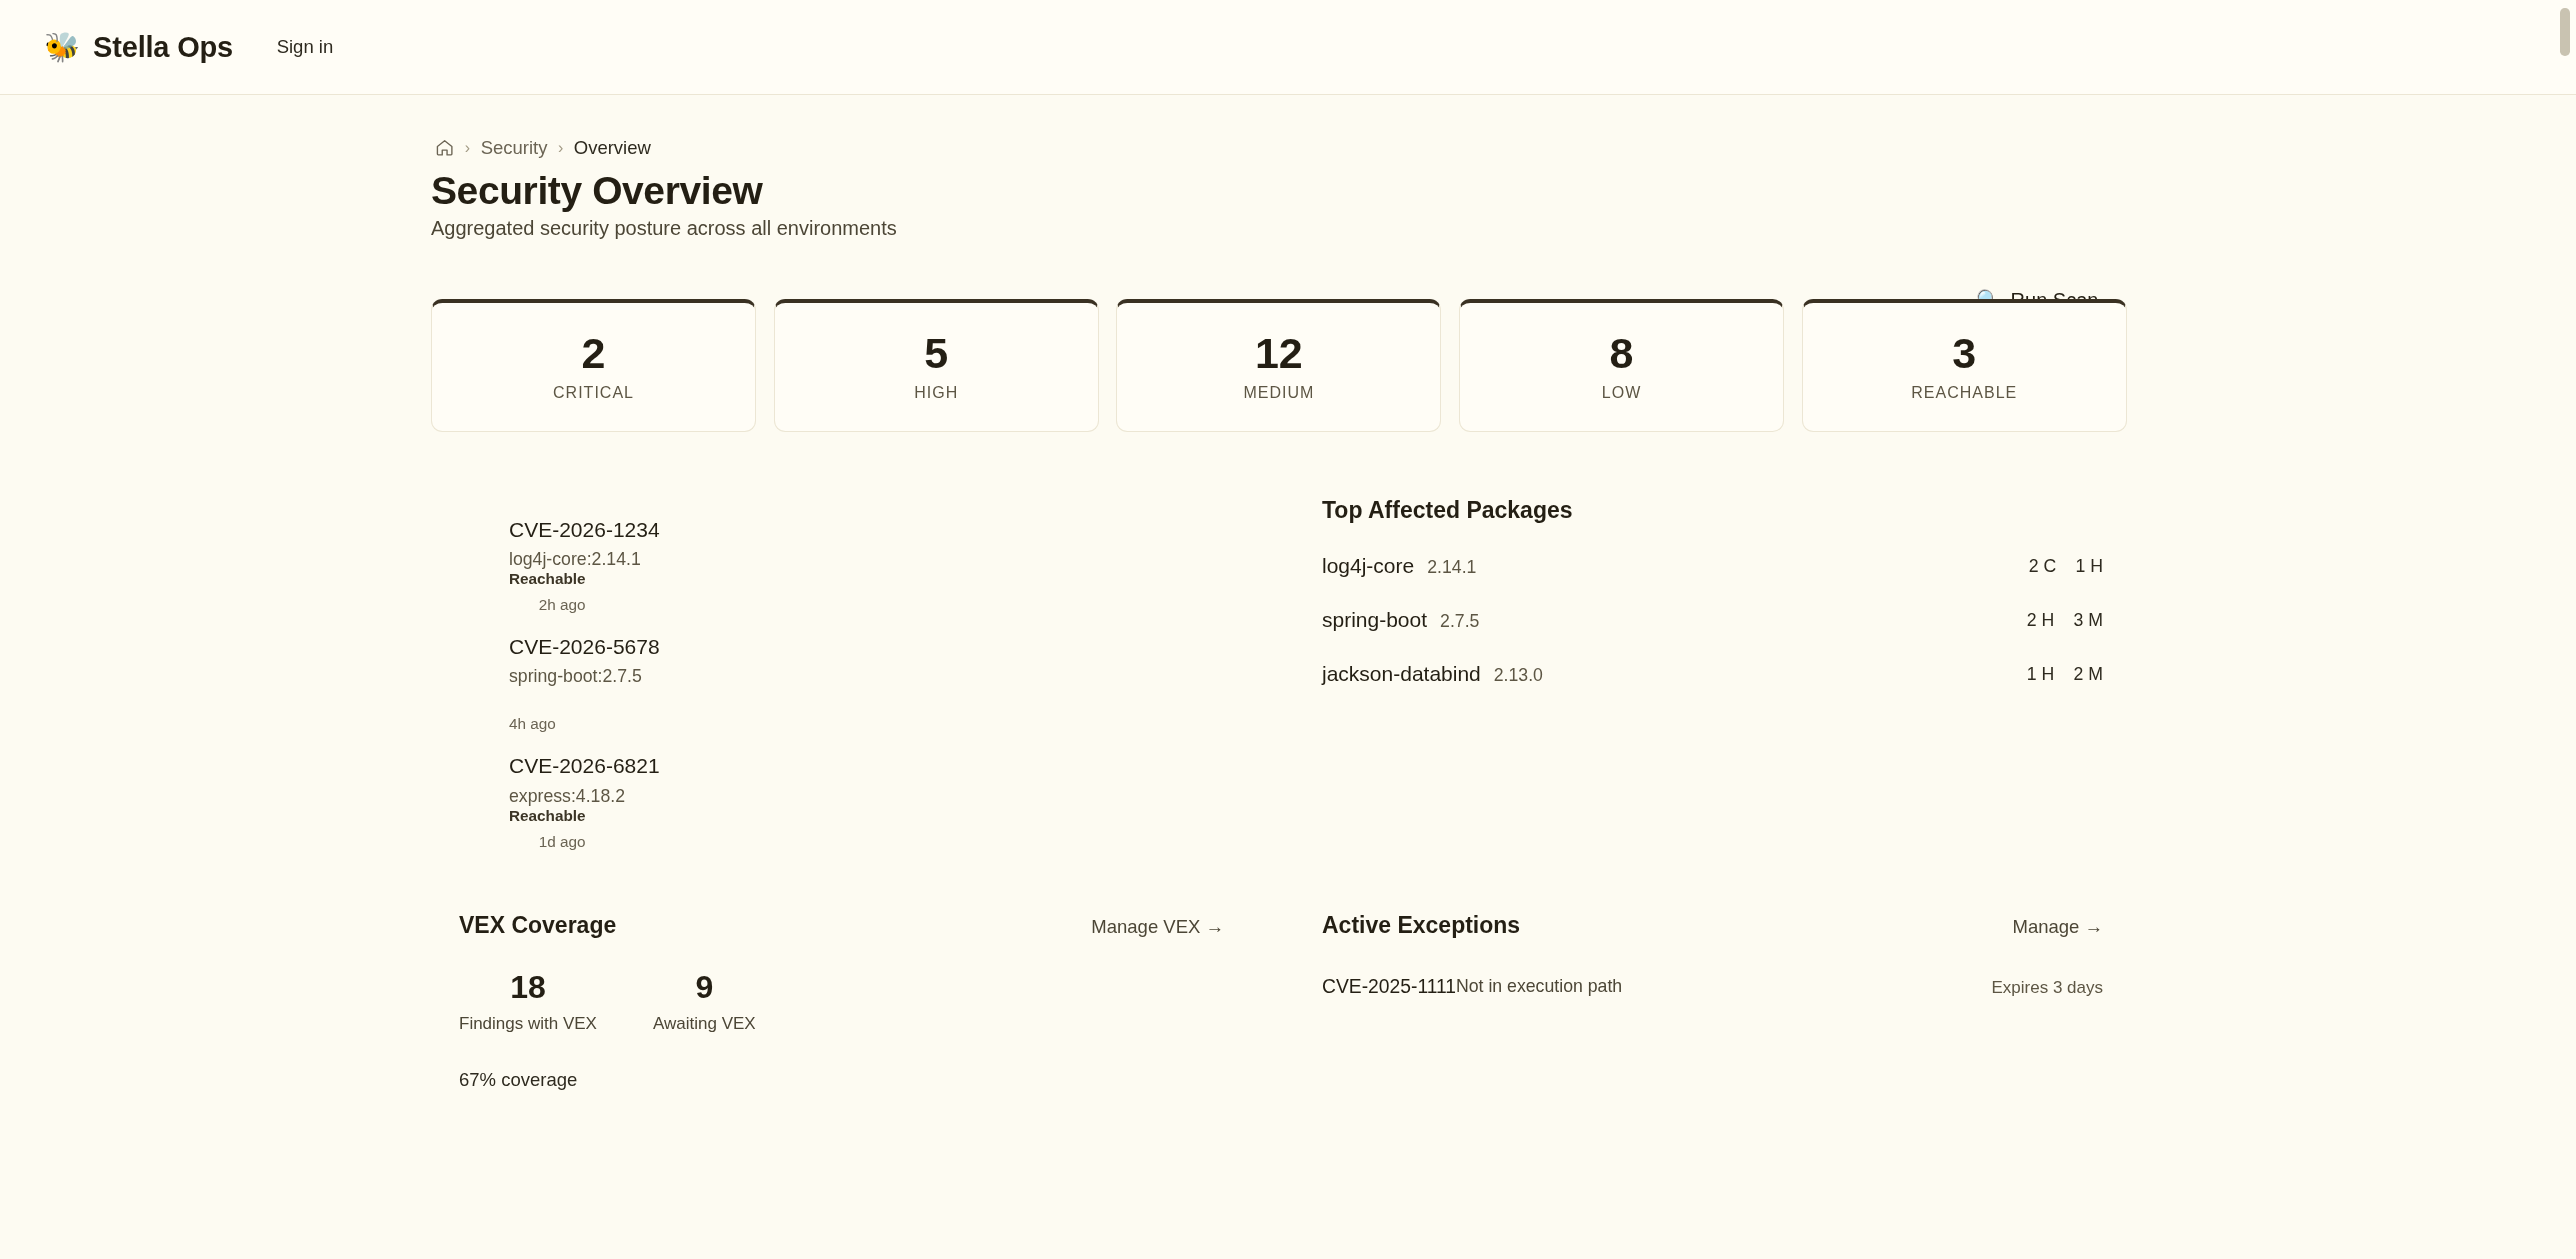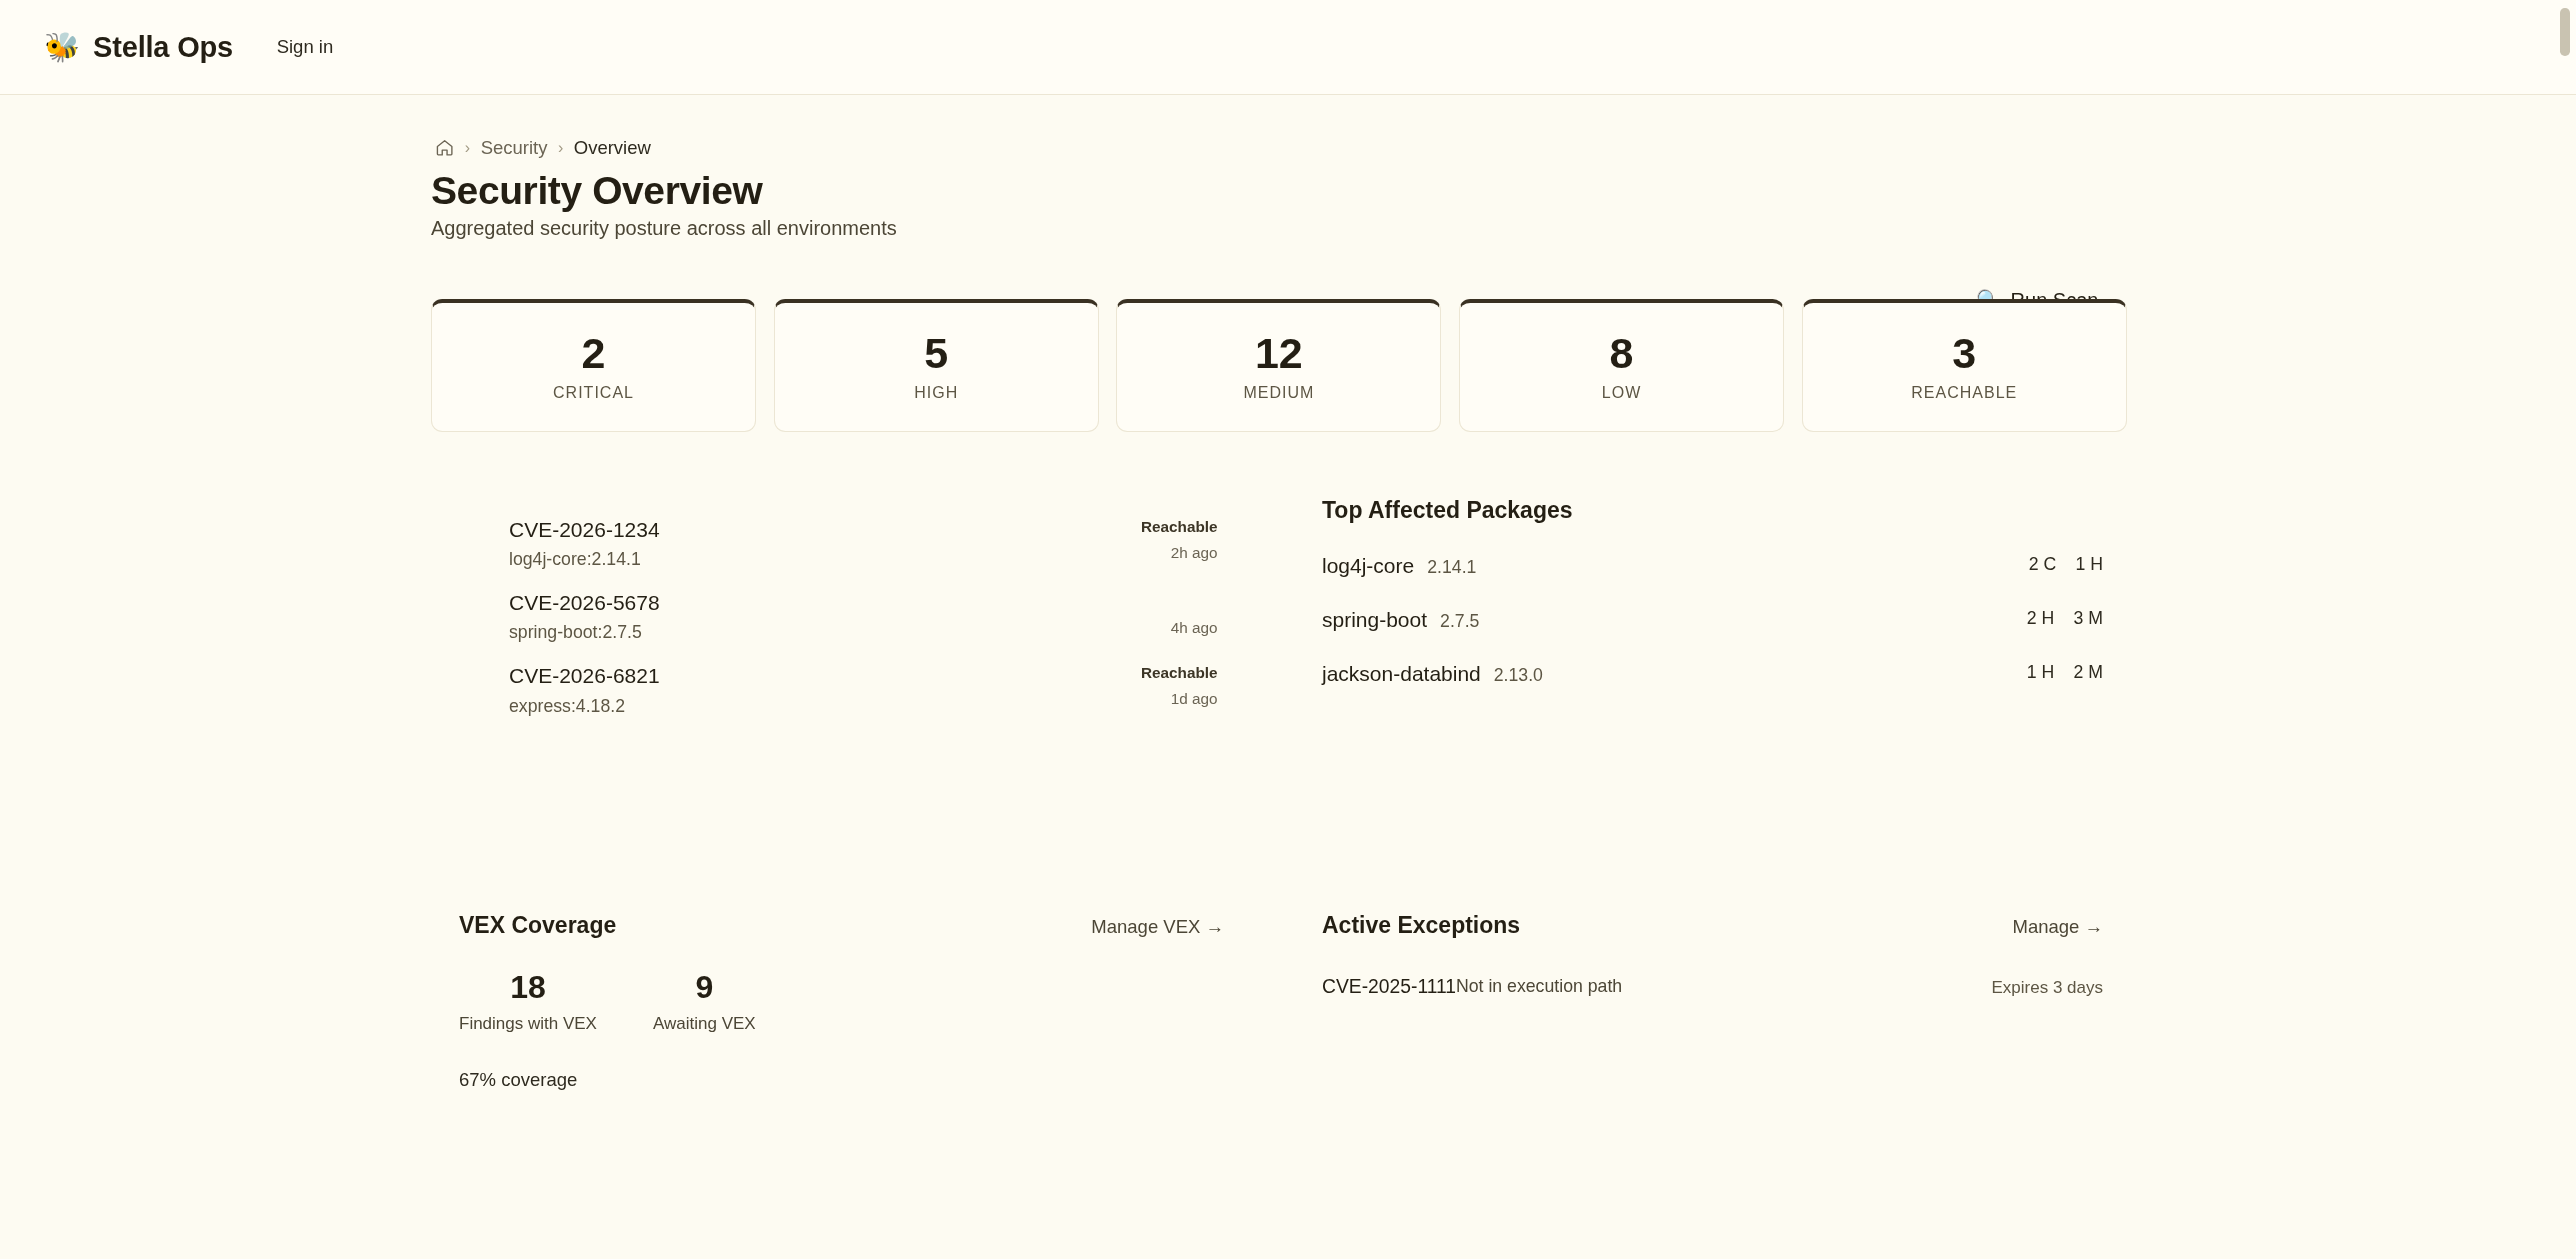--- a/index.html
+++ b/index.html
@@ -181,20 +181,21 @@
   }
 
   
   #recent-findings { top: 402px; left: 459px; width: 773px; }
   .finding-row {
     display: flex;
     justify-content: space-between;
     align-items: flex-start;
     padding: 21px 0 0 50px;
     cursor: pointer;
+    flex-direction: column;
   }
   .finding-id {
     font-size: 21px;
     color: #241f14;
   }
   .finding-pkg {
     font-size: 17.7px;
     color: #5d5644;
     margin-top: 7.2px;
   }
@@ -211,21 +212,21 @@
     font-size: 15.3px;
     color: #6b6454;
     margin-top: 8px;
   }
   .spacer-line { height: 20px; }
 
   
   #top-packages { top: 402px; left: 1322px; width: 781px; }
   .pkg-row {
     display: flex;
-    align-items: flex-start;
+    align-items: center;
     justify-content: space-between;
     padding-top: 30px;
     cursor: pointer;
   }
   .pkg-left { display: flex; align-items: baseline; gap: 13px; }
   .pkg-name { font-size: 21px; color: #241f14; }
   .pkg-version { font-size: 17.7px; color: #5d5644; }
   .pkg-counts { display: flex; gap: 19.3px; font-size: 17.7px; color: #2e2a1f; }
   .pkg-count { white-space: nowrap; }
 

